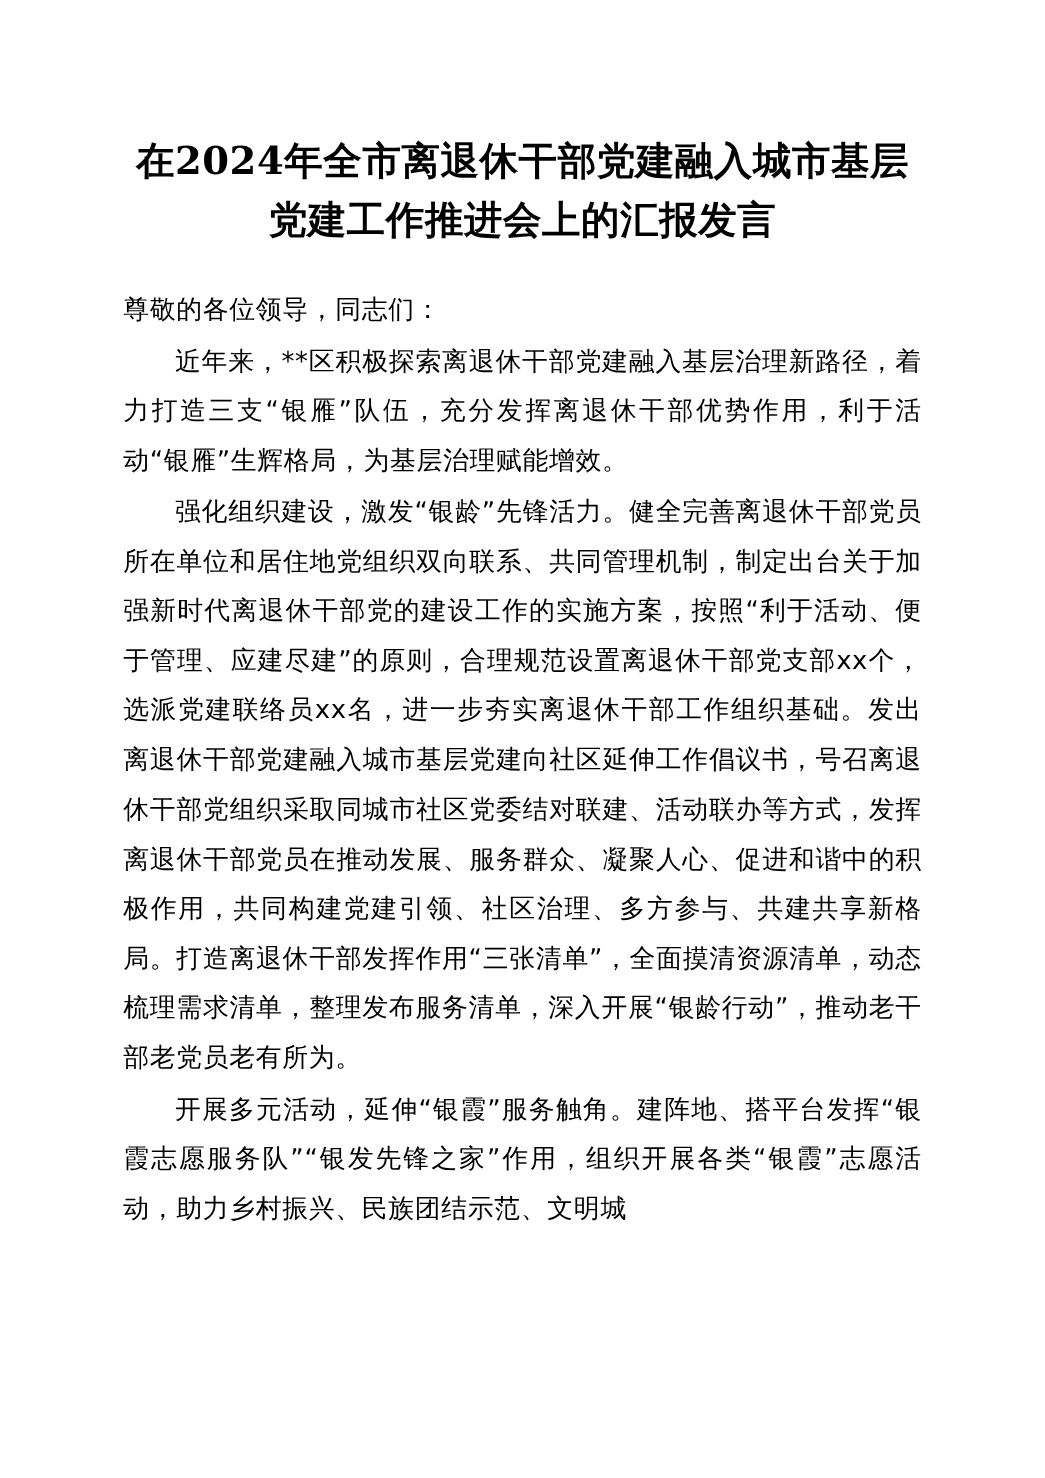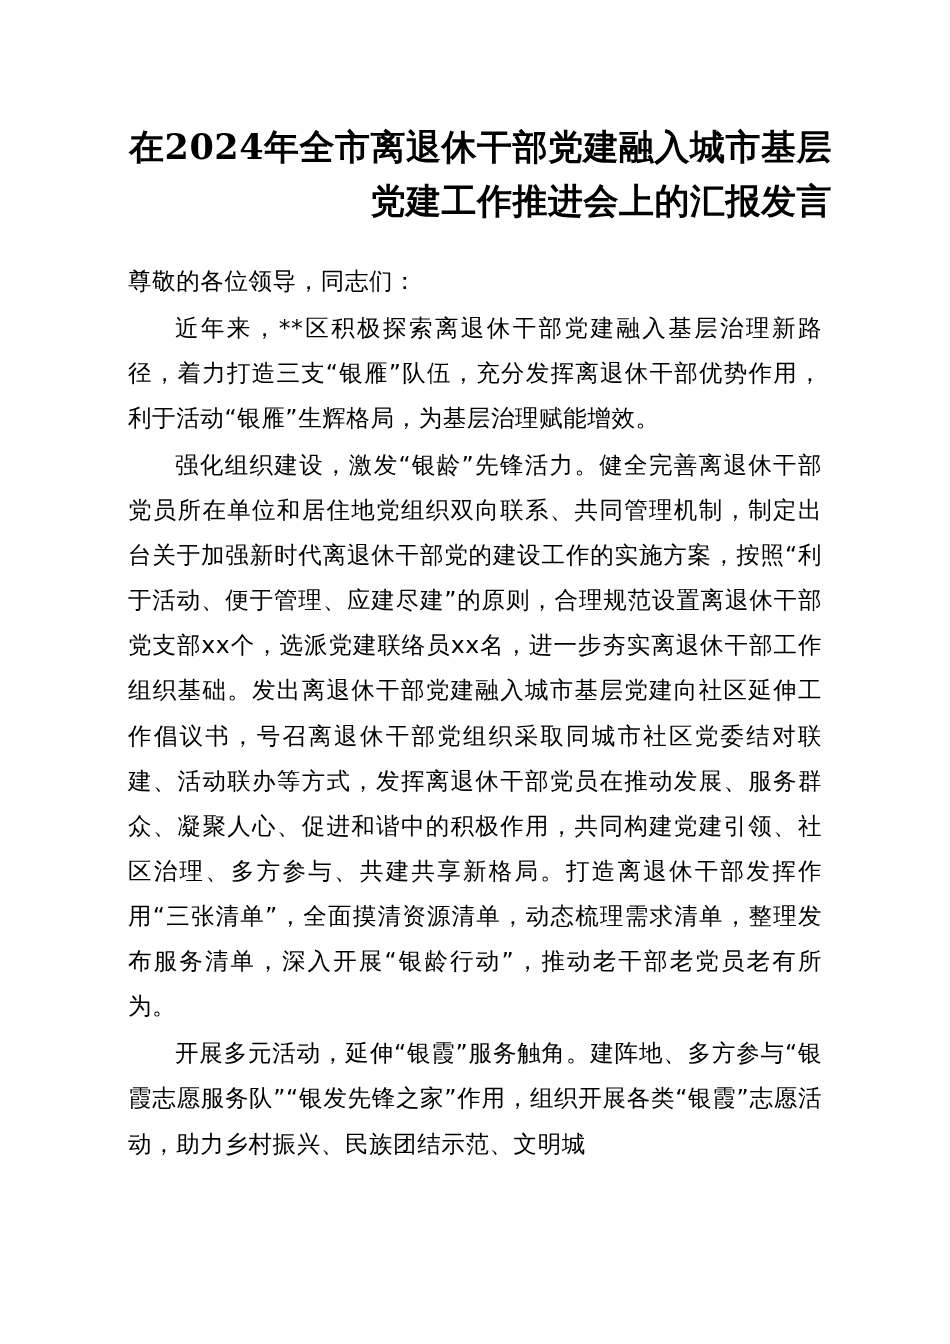--- a/index.html
+++ b/index.html
@@ -20,33 +20,33 @@
     box-sizing: border-box;
     padding: 120px 112px 40px 112px;
     position: relative;
     background: #ffffff;
   }
   .doc-title {
     font-family: "DejaVu Serif", "Liberation Serif", serif;
     font-weight: bold;
     font-size: 35px;
     line-height: 1.55;
-    text-align: right;
+    text-align: center;
     letter-spacing: 0.5px;
     margin: 0 0 30px 0;
     padding: 0 6px;
   }
   .body-text {
     font-family: "DejaVu Sans", "Liberation Sans", sans-serif;
     font-size: 23.5px;
     line-height: 1.92;
     text-align: justify;
     text-justify: inter-ideograph;
     letter-spacing: 0.6px;
-    margin: 16px;
+    margin: 0;
   }
   .para {
     margin: 0 0 2px 0;
   }
   .indent {
     text-indent: 2em;
   }
 </style>
 </head>
 <body>
@@ -56,16 +56,16 @@
   <h1 class="doc-title">在2024年全市离退休干部党建融入城市基层党建工作推进会上的汇报发言</h1>
 
   <div class="body-text">
 
     <p class="para">尊敬的各位领导，同志们：</p>
 
     <p class="para indent">近年来，**区积极探索离退休干部党建融入基层治理新路径，着力打造三支“银雁”队伍，充分发挥离退休干部优势作用，利于活动“银雁”生辉格局，为基层治理赋能增效。</p>
 
     <p class="para indent">强化组织建设，激发“银龄”先锋活力。健全完善离退休干部党员所在单位和居住地党组织双向联系、共同管理机制，制定出台关于加强新时代离退休干部党的建设工作的实施方案，按照“利于活动、便于管理、应建尽建”的原则，合理规范设置离退休干部党支部xx个，选派党建联络员xx名，进一步夯实离退休干部工作组织基础。发出离退休干部党建融入城市基层党建向社区延伸工作倡议书，号召离退休干部党组织采取同城市社区党委结对联建、活动联办等方式，发挥离退休干部党员在推动发展、服务群众、凝聚人心、促进和谐中的积极作用，共同构建党建引领、社区治理、多方参与、共建共享新格局。打造离退休干部发挥作用“三张清单”，全面摸清资源清单，动态梳理需求清单，整理发布服务清单，深入开展“银龄行动”，推动老干部老党员老有所为。</p>
 
-    <p class="para indent">开展多元活动，延伸“银霞”服务触角。建阵地、多方参与“银霞志愿服务队”“银发先锋之家”作用，组织开展各类“银霞”志愿活动，助力乡村振兴、民族团结示范、文明城</p>
+    <p class="para indent">开展多元活动，延伸“银霞”服务触角。建阵地、搭平台发挥“银霞志愿服务队”“银发先锋之家”作用，组织开展各类“银霞”志愿活动，助力乡村振兴、民族团结示范、文明城</p>
 
   </div>
 </div>
 
 </body></html>

